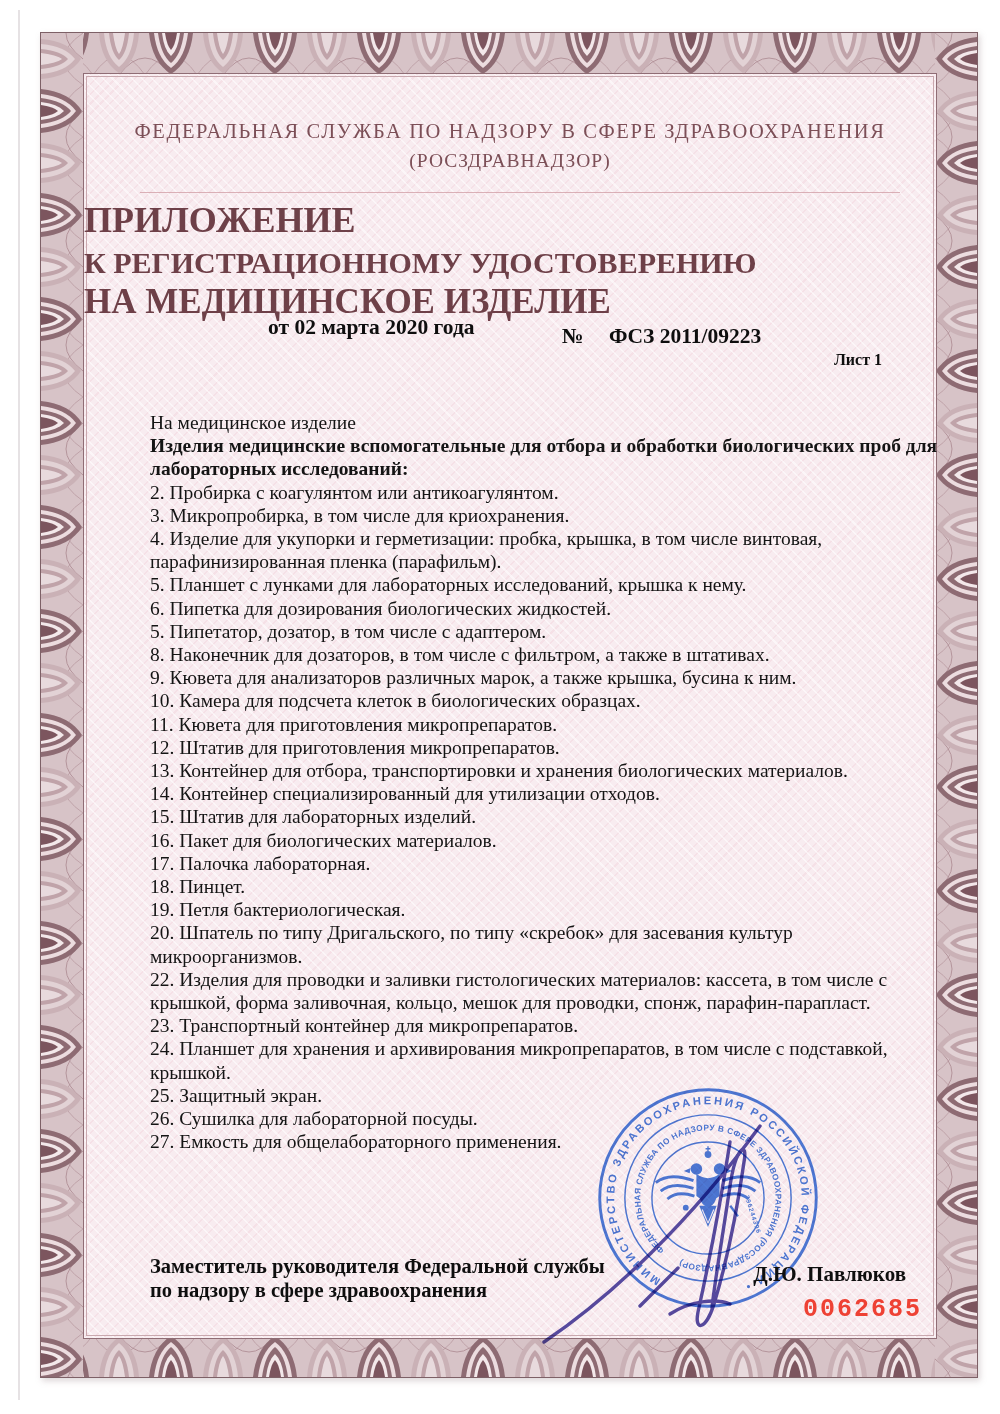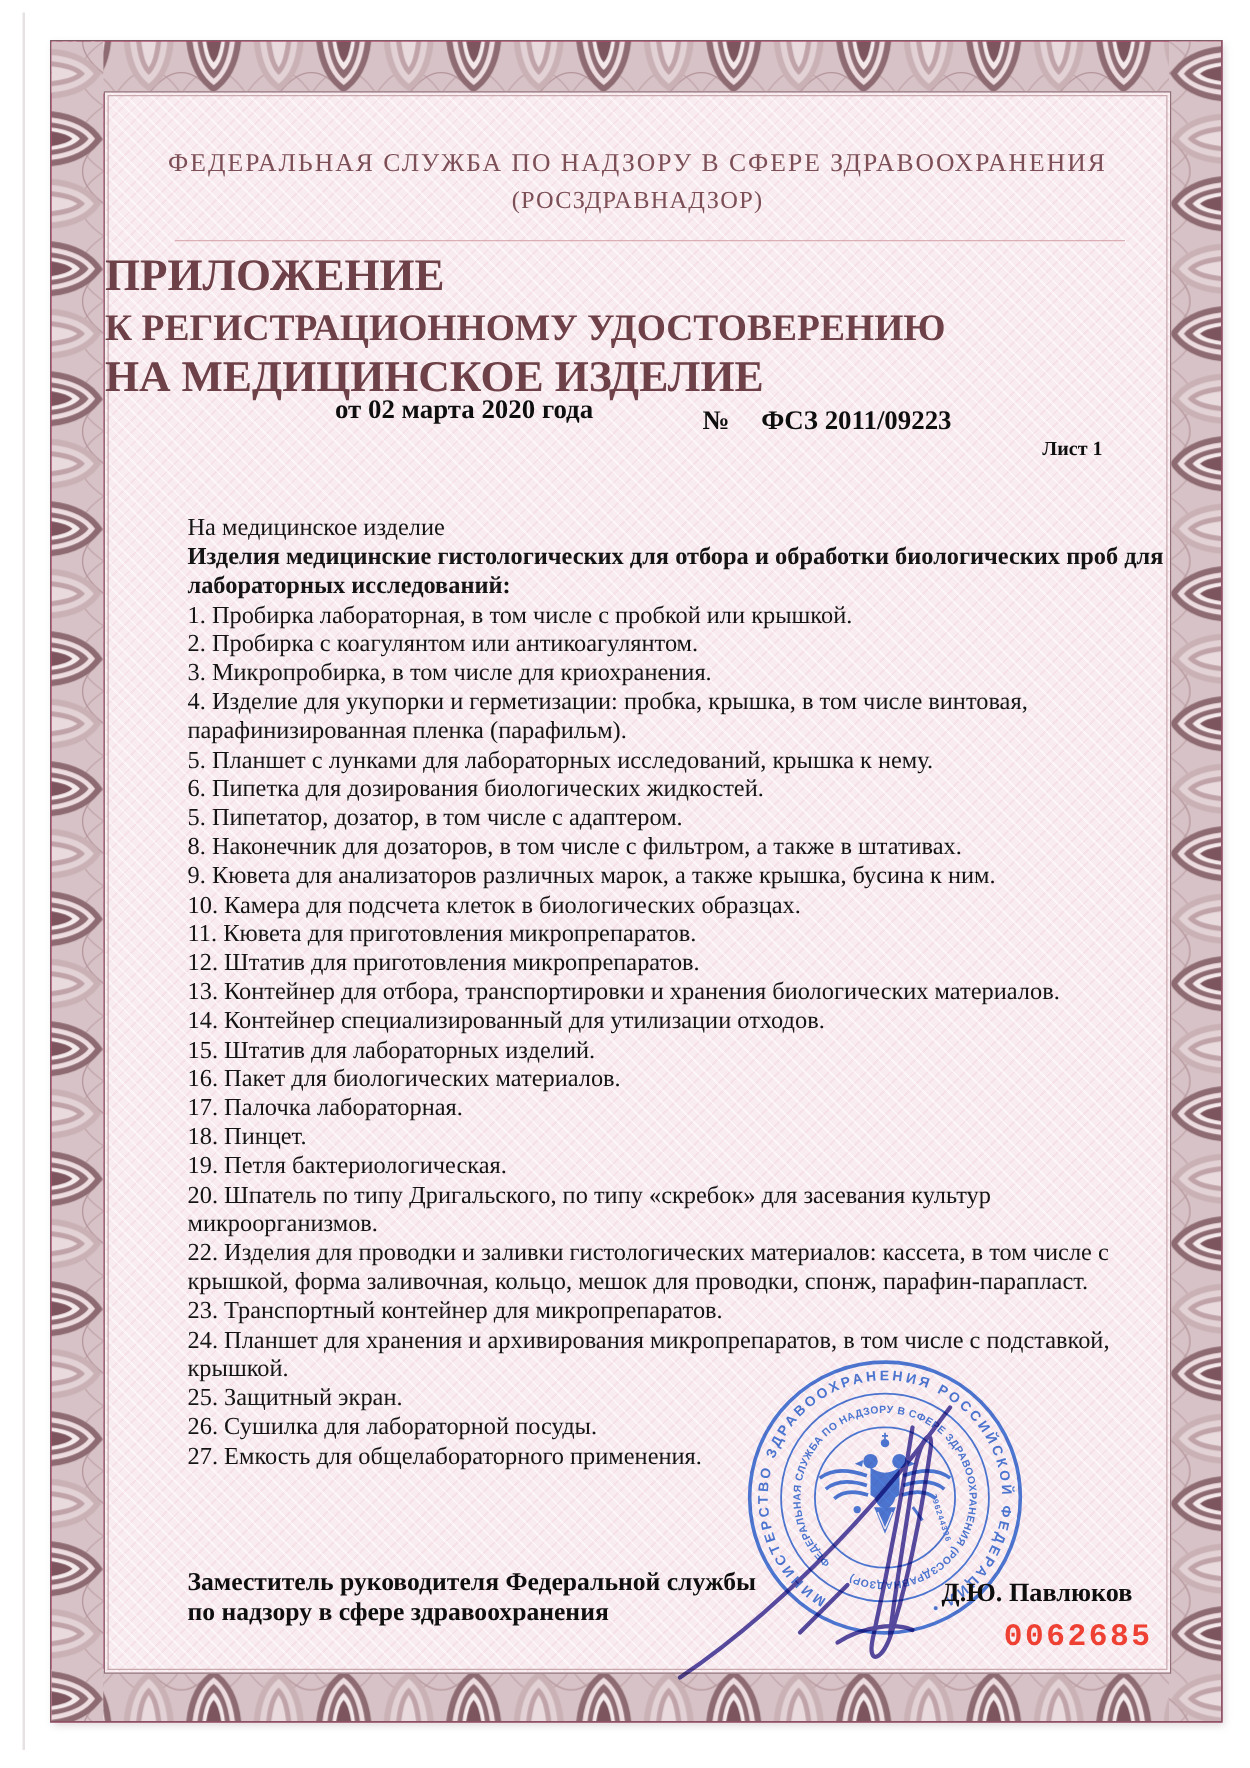--- a/index.html
+++ b/index.html
@@ -4,21 +4,21 @@
 <style>
   * { margin:0; padding:0; box-sizing:border-box; }
   html,body { background:#ffffff; }
   .page {
     position:relative; width:1000px; height:1414px; background:#ffffff;
     overflow:hidden; font-family:"Liberation Serif", serif; color:#151515;
   }
   .scan-line { position:absolute; left:18px; top:10px; width:2px; height:1390px; background:#dcd6d8; opacity:.7; }
   .doc {
     position:absolute; left:40px; top:32px; width:938px; height:1346px;
-    background:#be185d; border:1px solid #7d6066;
+    background:#1d4ed8; border:1px solid #7d6066;
     box-shadow:2px 3px 6px rgba(160,140,145,.35);
   }
   .bstrip { position:absolute; overflow:hidden; }
   .bstrip svg { display:block; }
   .b-top    { left:0; top:0; width:936px; height:42px; }
   .b-bottom { left:0; bottom:0; width:936px; height:42px; }
   .b-left   { left:0; top:0; width:42px; height:1344px; }
   .b-right  { right:0; top:0; width:42px; height:1344px; }
   .paper {
     position:absolute; left:42px; top:40px; width:854px; height:1266px;
@@ -170,23 +170,22 @@
 
       <div class="date-row">от  02 марта 2020 года</div>
       <div class="reg-number">
         <span class="num-label">№</span>
         <span class="num-val">ФСЗ 2011/09223</span>
       </div>
       <div class="sheet">Лист 1</div>
 
       <div class="body">
         <div class="intro">На медицинское изделие</div>
-        <div class="product-name">Изделия медицинские гистологических для отбора и обработки биологических проб для лабораторных исследований:</div>
+        <div class="product-name">Изделия медицинские вспомогательные для отбора и обработки биологических проб для лабораторных исследований:</div>
         <div class="items">
-            <div>1. Пробирка лабораторная, в том числе с пробкой или крышкой.</div>
             <div>2. Пробирка с коагулянтом или антикоагулянтом.</div>
             <div>3. Микропробирка, в том числе для криохранения.</div>
             <div>4. Изделие для укупорки и герметизации: пробка, крышка, в том числе винтовая, парафинизированная пленка (парафильм).</div>
             <div>5. Планшет с лунками для лабораторных исследований, крышка к нему.</div>
             <div>6. Пипетка для дозирования биологических жидкостей.</div>
             <div>5. Пипетатор, дозатор, в том числе с адаптером.</div>
             <div>8. Наконечник для дозаторов, в том числе с фильтром, а также в штативах.</div>
             <div>9. Кювета для анализаторов различных марок, а также крышка, бусина к ним.</div>
             <div>10. Камера для подсчета клеток в биологических образцах.</div>
             <div>11. Кювета для приготовления микропрепаратов.</div>

